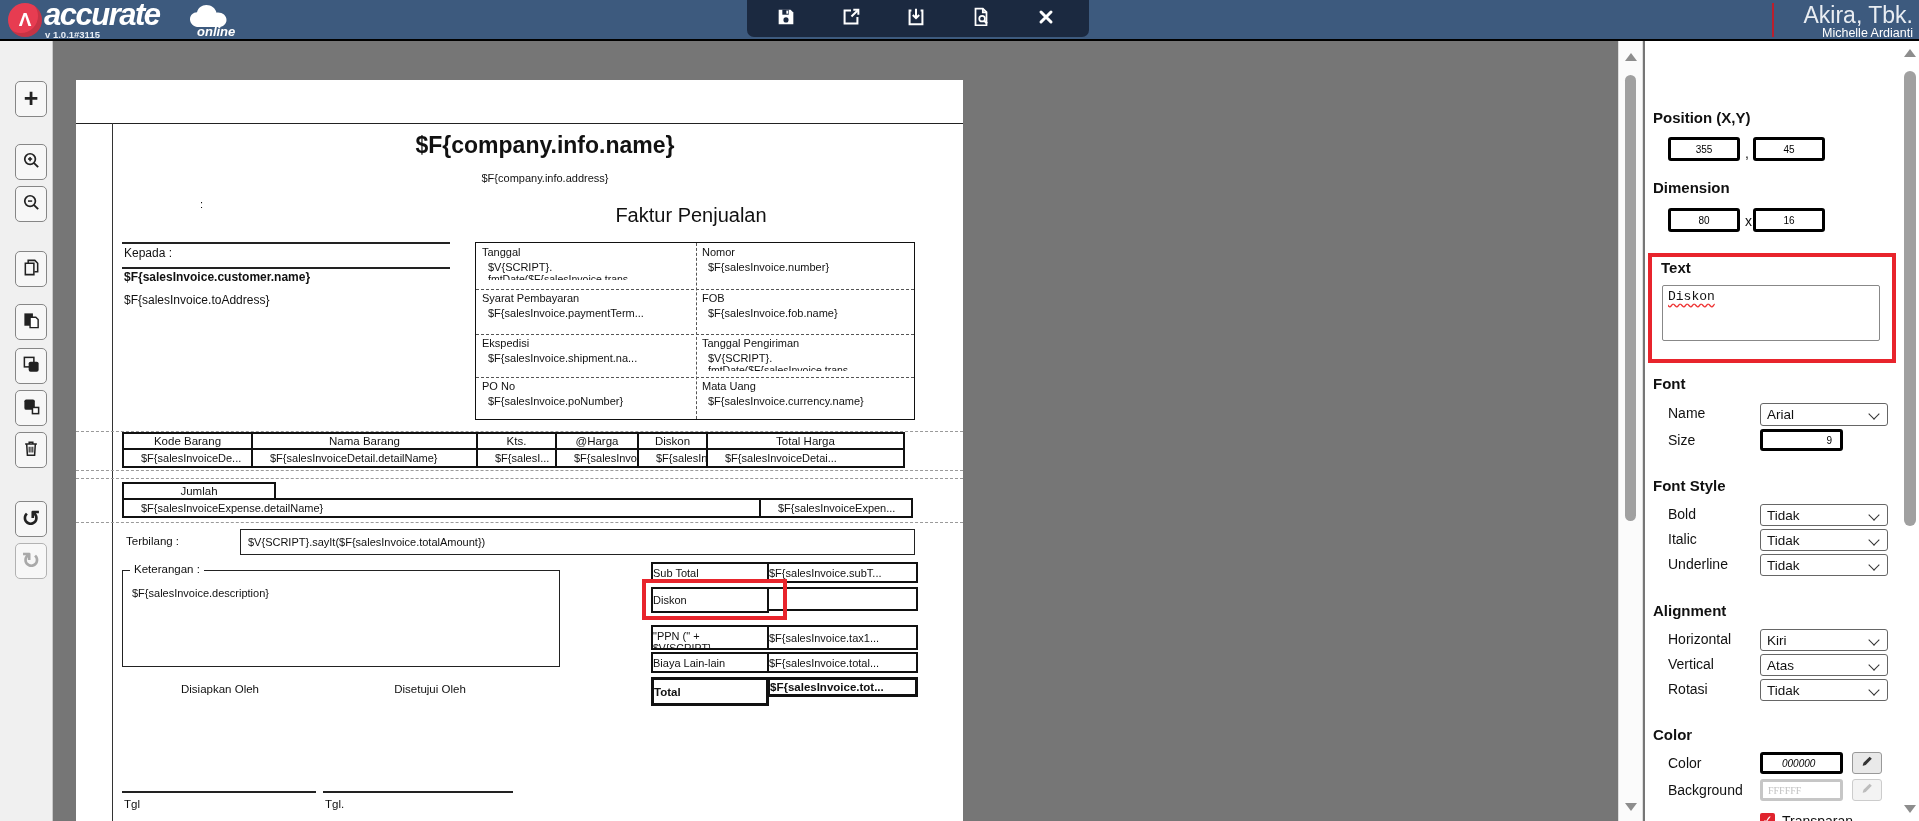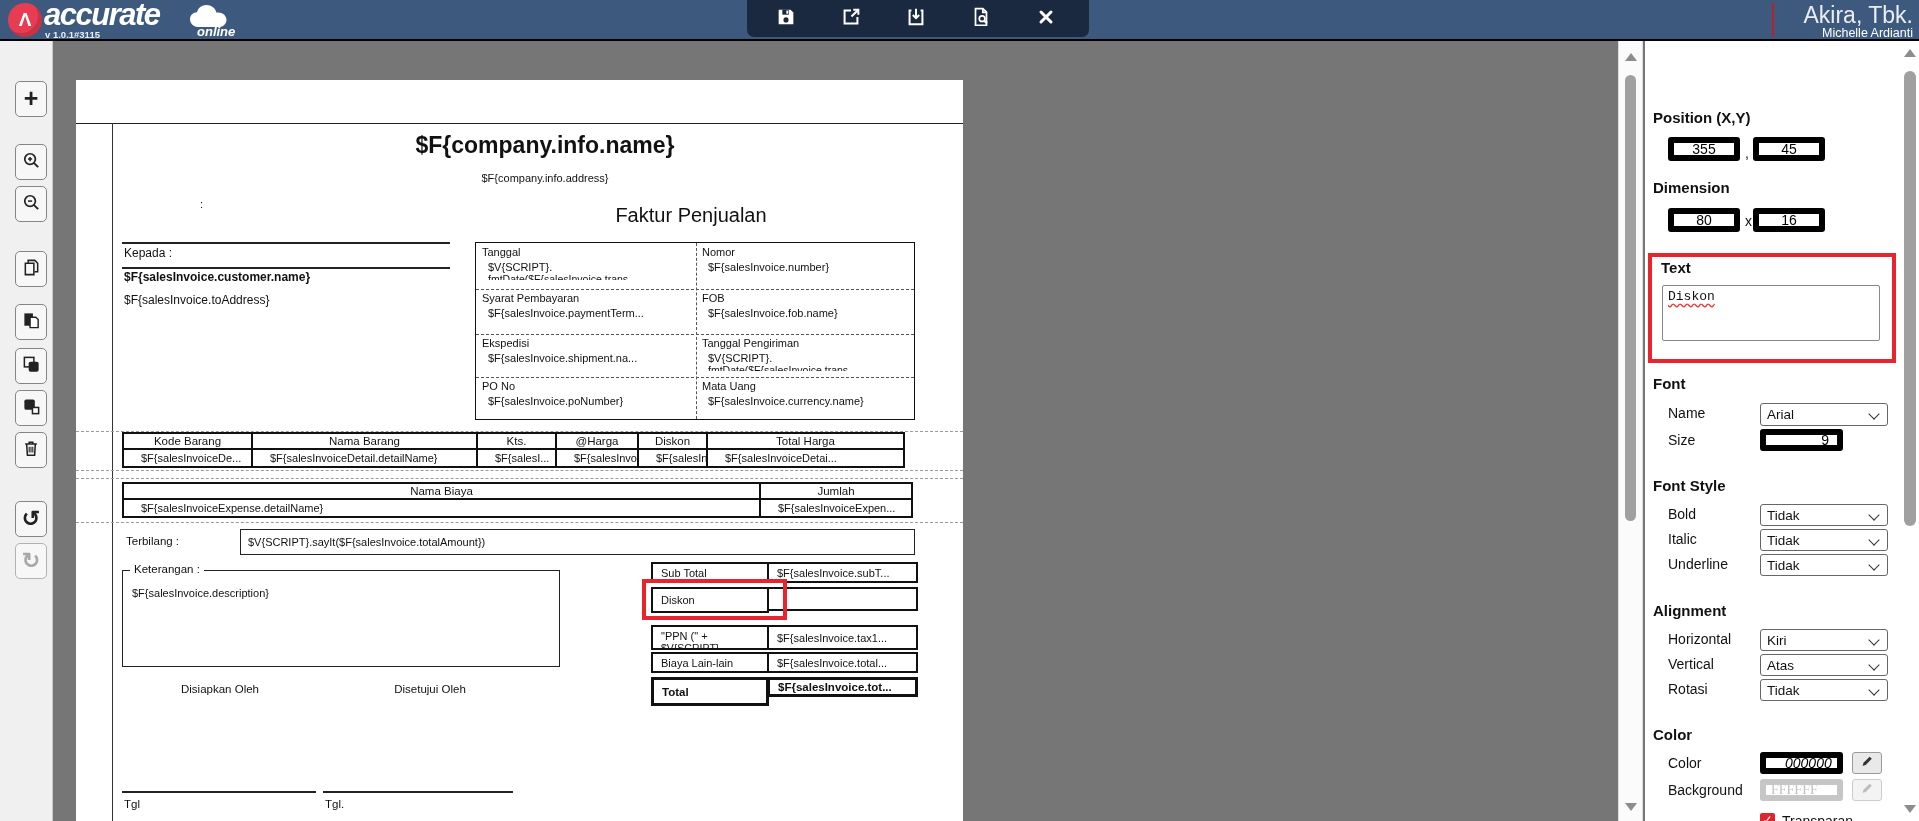--- a/index.html
+++ b/index.html
@@ -51,21 +51,21 @@
   .icell{position:absolute;width:214px;padding:3px 0 0 6px;overflow:hidden;}
   .icell .ilab{font-size:11px;}
   .icell .ival{font-size:11px;font-weight:normal;padding-left:6px;margin-top:3px;white-space:nowrap;overflow:hidden;}
   .clipline{height:7px;overflow:hidden;font-size:10.5px;padding-left:6px;white-space:nowrap;}
 
   .trow{position:absolute;display:flex;}
   .tcell{border:2px solid #111;box-sizing:border-box;background:#fff;display:flex;align-items:center;
      justify-content:center;font-size:11.5px;overflow:hidden;white-space:nowrap;}
   .tcell + .tcell{margin-left:-2px;}
   .tdata .tcell{justify-content:flex-start;padding-left:17px;font-size:11px;}
-  .totrow .tcell{justify-content:flex-start;padding-left:8px;font-size:11px;}
+  .totrow .tcell{justify-content:flex-start;padding-left:0;font-size:11px;}
   .totrow.boldrow .tcell{border-width:3px;font-weight:bold;font-size:11.5px;}
   .ppn-cell{flex-direction:column;align-items:flex-start;justify-content:flex-start;padding-top:3px;}
 
   .terb-label{position:absolute;left:50px;top:455px;font-size:11.5px;}
   .terb-box{position:absolute;left:164px;top:449px;width:675px;height:26px;border:1.5px solid #222;box-sizing:border-box;
      display:flex;align-items:center;padding-left:7px;font-size:11px;}
   .ket-box{position:absolute;left:46px;top:490px;width:438px;height:97px;border:1.4px solid #222;box-sizing:border-box;}
   .ket-legend{position:absolute;left:54px;top:483px;background:#fff;padding:0 4px;font-size:11.5px;}
   .ket-desc{position:absolute;left:56px;top:507px;font-size:11px;}
   .sig-label{position:absolute;width:120px;text-align:center;font-size:11.5px;top:603px;}
@@ -79,21 +79,21 @@
   .panel-scrollbar{position:absolute;left:1901px;top:41px;width:18px;height:780px;background:#fff;z-index:25;}
   .sb-thumb{position:absolute;border-radius:6px;background:#a0a0a0;}
   .tri-up{width:0;height:0;border-left:6px solid transparent;border-right:6px solid transparent;border-bottom:8px solid #8d8d8d;position:absolute;}
   .tri-down{width:0;height:0;border-left:6px solid transparent;border-right:6px solid transparent;border-top:8px solid #8d8d8d;position:absolute;}
 
   
   .panel{position:absolute;left:1645px;top:41px;width:256px;height:780px;background:#fff;z-index:10;color:#111;overflow:hidden;}
   .p-title{position:absolute;left:8px;top:16px;width:238px;font-size:24px;font-weight:bold;border-bottom:1px solid #444;padding-bottom:10px;}
   .p-head{position:absolute;left:8px;font-size:15px;font-weight:bold;}
   .p-lab{position:absolute;left:23px;font-size:14px;}
-  .num{position:absolute;height:24px;border:6px solid #000000;border-radius:3px;text-align:center;font-size:14px;
+  .num{position:absolute;height:24px;border:3px solid #000000;border-radius:3px;text-align:center;font-size:10px;
      font-family:"Liberation Sans",sans-serif;box-sizing:border-box;background:#fff;}
   .sep{position:absolute;font-size:14px;}
   .txtarea{position:absolute;left:17px;top:244px;width:218px;height:56px;border:1px solid #888;border-radius:2px;
      background:#fff;font-family:"Liberation Mono",monospace;font-size:13px;padding:3px 5px;box-sizing:border-box;}
   .squig{text-decoration:underline;text-decoration-style:wavy;text-decoration-color:#e33;text-underline-offset:3px;}
   .sel{position:absolute;left:115px;width:128px;height:23px;border:1px solid #666;border-radius:3px;background:#fff;
      font-size:13.5px;line-height:21px;padding-left:6px;box-sizing:border-box;cursor:pointer;}
   .chev{position:absolute;right:9px;top:6px;width:7px;height:7px;border-right:1.8px solid #333;border-bottom:1.8px solid #333;transform:rotate(45deg);}
   .pencil-btn{position:absolute;left:207px;width:30px;height:22px;background:#e9e9e9;border:1px solid #999;border-radius:3px;
      display:flex;align-items:center;justify-content:center;box-sizing:border-box;cursor:pointer;}
@@ -296,21 +296,20 @@
     <div class="trow tdata" style="left:46px;top:368px;">
       <div class="tcell" style="width:131px;height:20px">$F{salesInvoiceDe...</div>
       <div class="tcell" style="width:227px;height:20px">$F{salesInvoiceDetail.detailName}</div>
       <div class="tcell" style="width:81px;height:20px">$F{salesI...</div>
       <div class="tcell" style="width:84px;height:20px">$F{salesInvoice...</div>
       <div class="tcell" style="width:71px;height:20px">$F{salesInv...</div>
       <div class="tcell" style="width:199px;height:20px">$F{salesInvoiceDetai...</div>
     </div>
 
     <div class="trow" style="left:46px;top:402px;">
-      <div class="tcell" style="width:639px;height:18px">Nama Biaya</div>
       <div class="tcell" style="width:154px;height:18px">Jumlah</div>
     </div>
     <div class="trow tdata" style="left:46px;top:418px;">
       <div class="tcell" style="width:639px;height:20px">$F{salesInvoiceExpense.detailName}</div>
       <div class="tcell" style="width:154px;height:20px">$F{salesInvoiceExpen...</div>
     </div>
 
     <div class="terb-label">Terbilang :</div>
     <div class="terb-box">
         <span>$V{SCRIPT}.sayIt($F{salesInvoice.totalAmount})</span>

